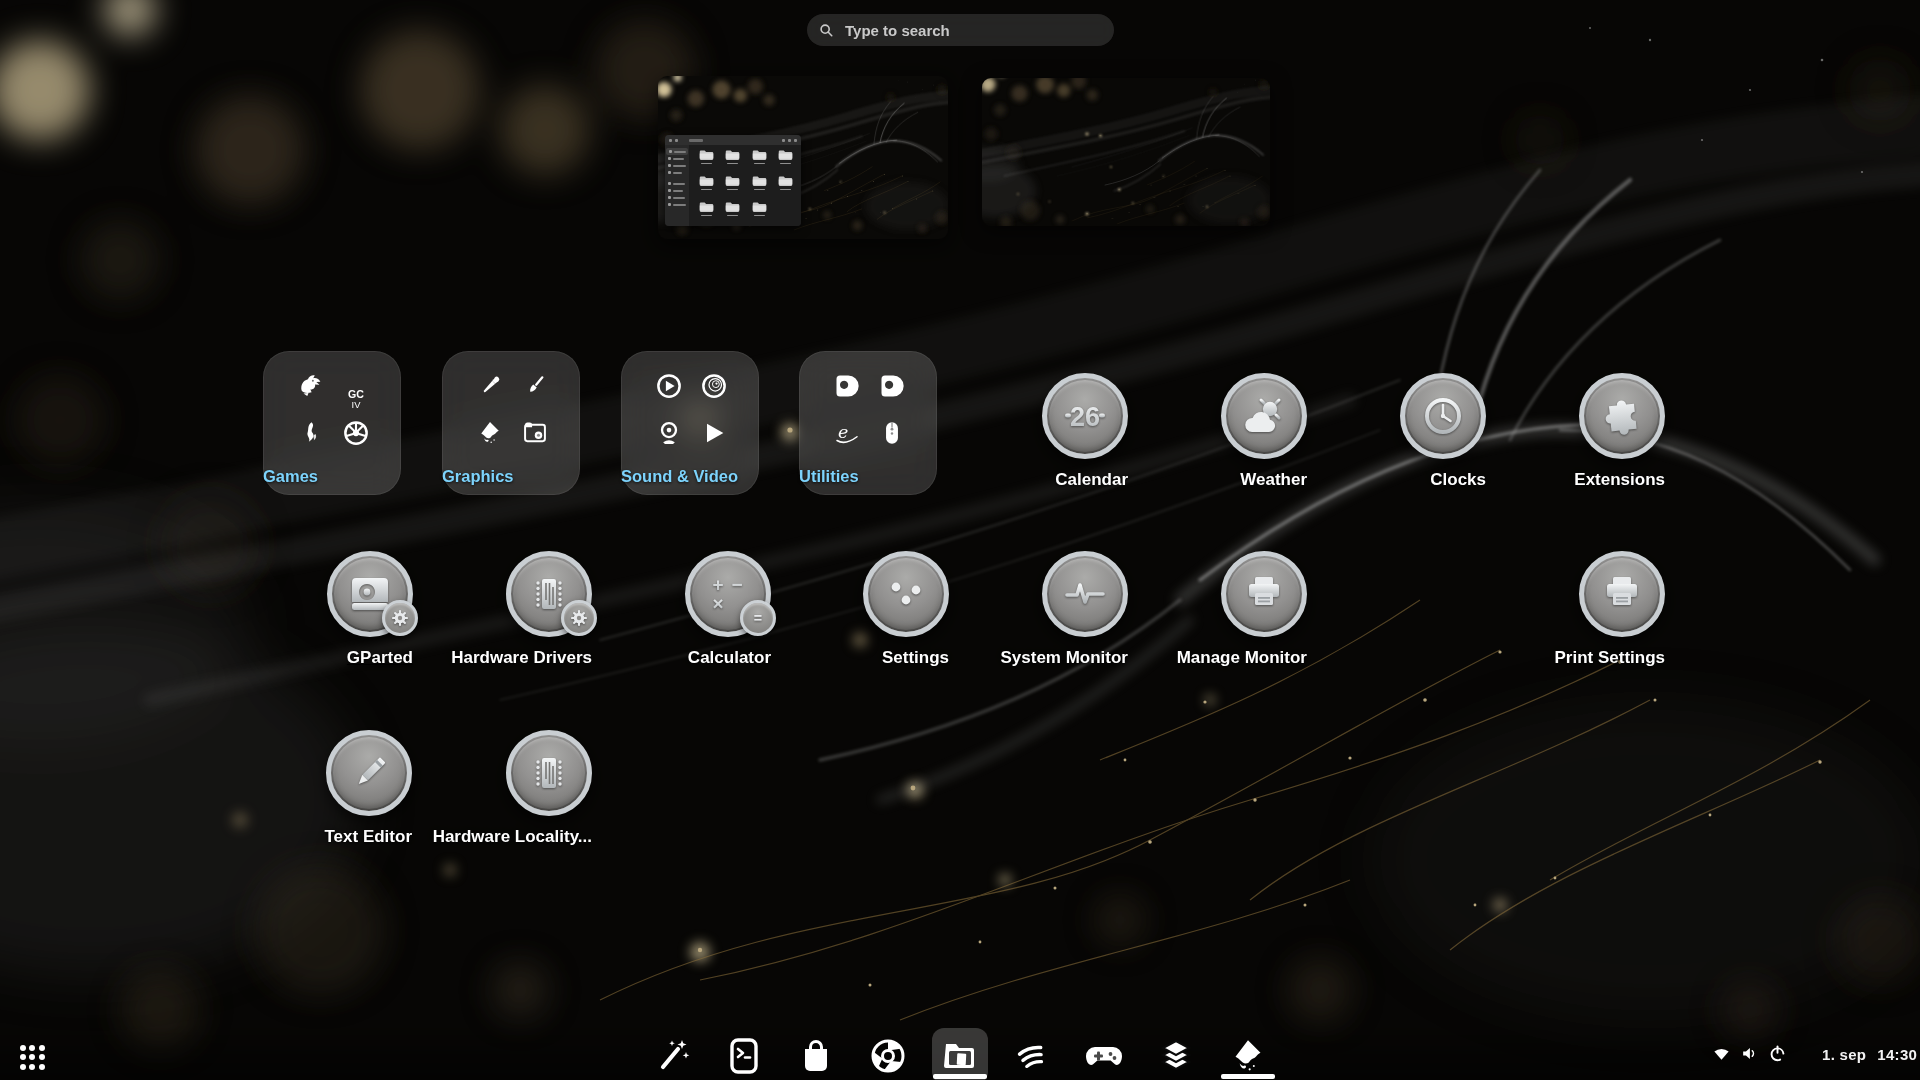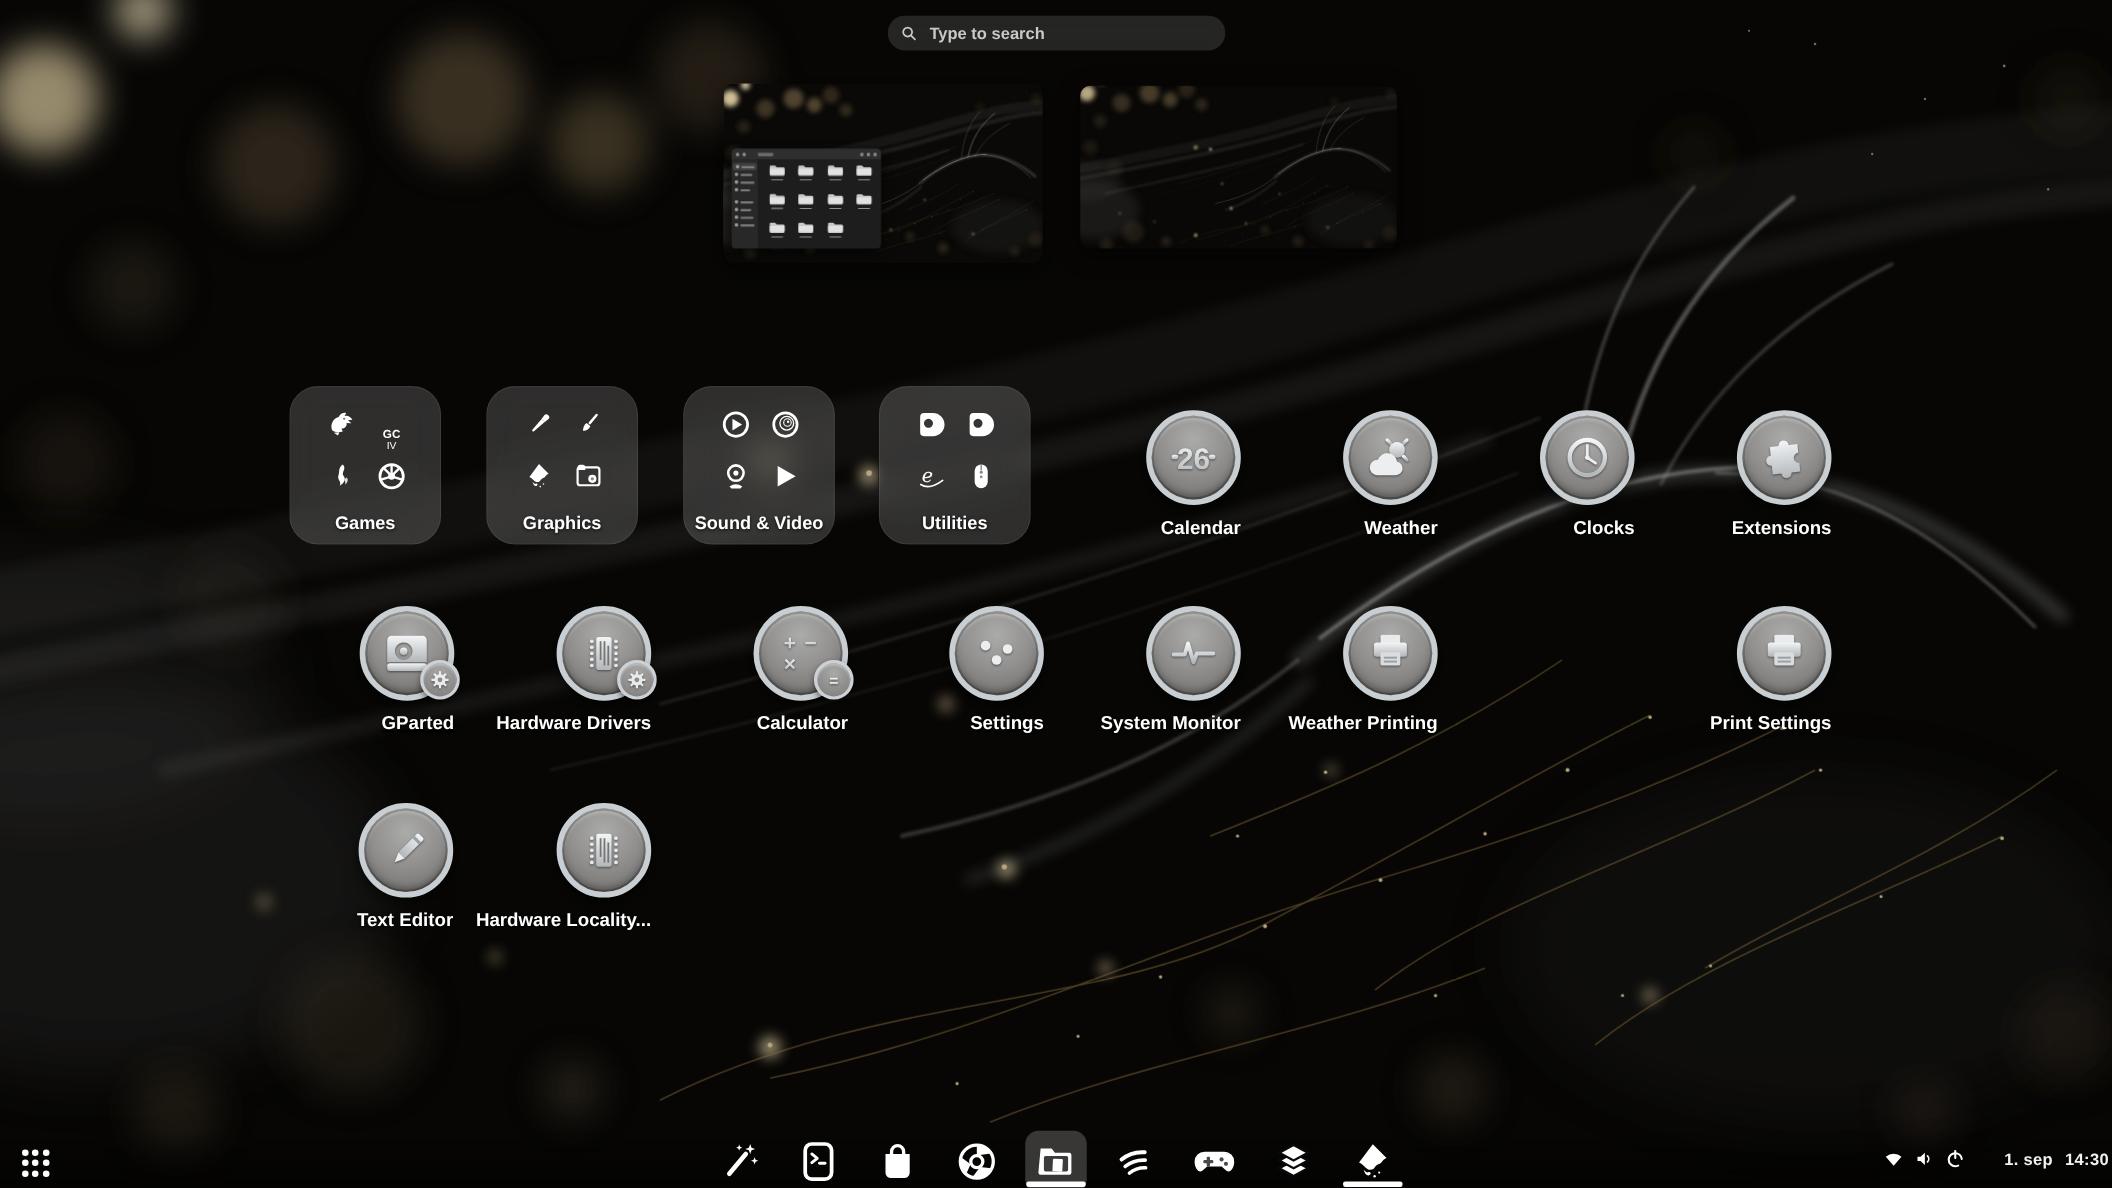--- a/index.html
+++ b/index.html
@@ -37,21 +37,21 @@
      display:flex;flex-wrap:wrap;align-content:flex-start;padding:4px 2px 0 4px;box-sizing:border-box;}
   .mf-cell{width:25%;height:26px;display:flex;flex-direction:column;align-items:center;}
   .mf-cell svg{width:15px;height:12px;}
   .mf-cell b{width:11px;height:1.5px;background:#8f8f8f;margin-top:1.5px;border-radius:1px;}
 
   
   .folder-tile{position:absolute;width:138px;height:144px;border-radius:26px;
      background:rgba(190,190,190,.22);backdrop-filter:blur(16px) brightness(1.08);
      box-shadow:inset 0 0 0 1px rgba(255,255,255,.07);}
   .fmini{position:absolute;width:30px;height:30px;display:flex;align-items:center;justify-content:center;}
-  .f-label{position:absolute;left:0;right:0;bottom:9px;text-align:center;color:#ffffff;
+  .f-label{position:absolute;left:0;right:0;bottom:9px;color:#7dd3fc;
      font:700 16.5px "Liberation Sans",sans-serif;text-shadow:0 1px 3px rgba(0,0,0,.8);}
 
   
   .app{position:absolute;width:160px;display:flex;flex-direction:column;align-items:flex-end;}
   .circle{position:relative;width:76px;height:76px;border-radius:50%;
      border:5px solid #c9ced2;box-sizing:content-box;
      background:radial-gradient(circle at 50% 28%,#ababa9 0%,#929190 45%,#7a7977 78%,#6e6d6b 100%);
      box-shadow:0 6px 13px rgba(0,0,0,.55),inset 0 0 0 2px rgba(0,0,0,.22),
         inset 0 3px 4px rgba(255,255,255,.38),inset 0 -4px 6px rgba(0,0,0,.28);
      display:flex;align-items:center;justify-content:center;}
@@ -660,21 +660,21 @@
     </div>
     <div class="app-label">System Monitor</div>
   </div>
 
   <div class="app" style="left:1147px;top:551px;">
     <div class="circle">
       <svg width="48" height="48" viewBox="0 0 48 48">
           <use href="#printer-glyph"></use>
         </svg>
     </div>
-    <div class="app-label">Weather Printing</div>
+    <div class="app-label">Manage Monitor</div>
   </div>
 
 
   <div class="app" style="left:1505px;top:551px;">
     <div class="circle">
       <svg width="48" height="48" viewBox="0 0 48 48">
           <use href="#printer-glyph"></use>
         </svg>
     </div>
     <div class="app-label">Print Settings</div>

